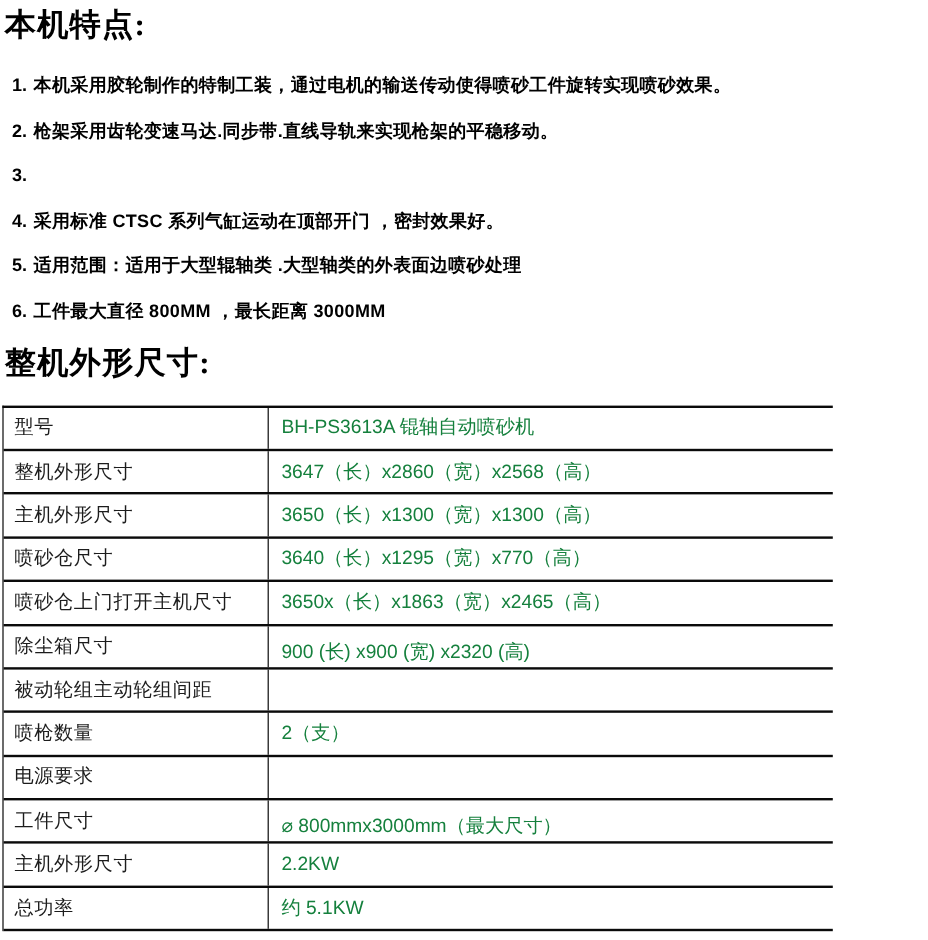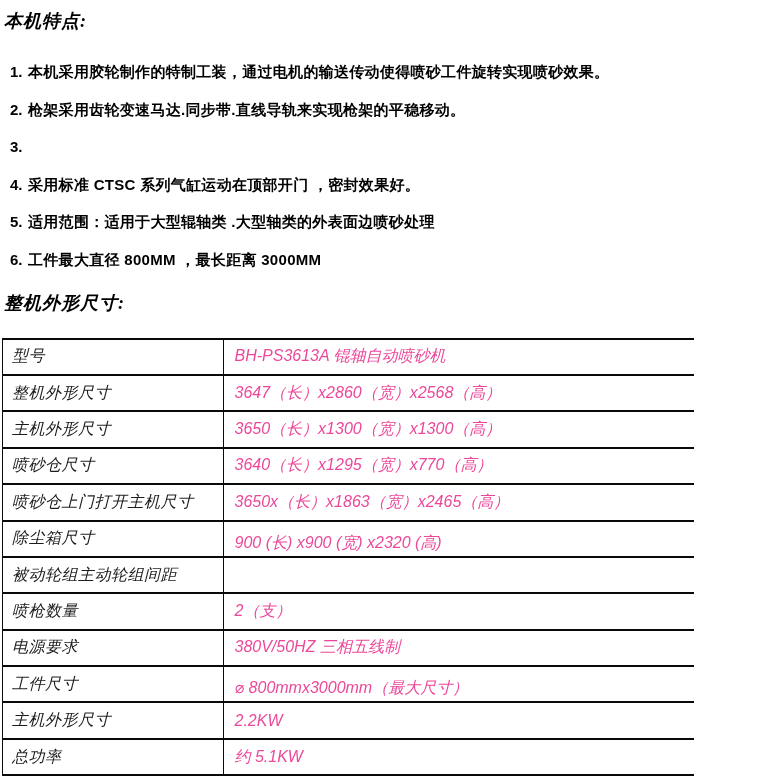--- a/index.html
+++ b/index.html
@@ -9,25 +9,24 @@
     color: #000000;
     font-family: "Liberation Sans", "DejaVu Sans", sans-serif;
     overflow: hidden;
   }
   .doc { padding-top: 6px; }
 
   
   .sec-title {
     font-family: "Liberation Serif", "DejaVu Serif", serif;
     font-weight: bold;
-    font-size: 18px;
+    font-size: 26px;
     line-height: 30px;
     margin-left: 4px;
     letter-spacing: 1px;
-    font-style: italic;
   }
   .sec-title.first { margin-bottom: 26px; }
   .sec-title.second { margin-top: 6px; margin-bottom: 20px; }
 
   
   .features-list { margin: 0; }
   .feature {
     display: flex;
     align-items: flex-start;
     font-weight: bold;
@@ -41,21 +40,20 @@
     padding-left: 10px;
   }
   .feature .txt { letter-spacing: 0.3px; }
 
   
   .params-table {
     margin-left: 2px;
     width: 692px;
     border-top: 2px solid #0a0a0a;
     border-left: 1.5px solid #0a0a0a;
-    font-style: italic;
   }
   .param-row {
     display: flex;
     height: 36.4px;
     border-bottom: 2px solid #0a0a0a;
   }
   .param-label {
     flex: 0 0 220.5px;
     border-right: 1.5px solid #0a0a0a;
     display: flex;
@@ -66,21 +64,21 @@
     letter-spacing: 0.5px;
     color: #1c1c1c;
   }
   .param-value {
     flex: 1;
     display: flex;
     align-items: center;
     padding-left: 11px;
     font-family: "Liberation Sans", "DejaVu Sans", sans-serif;
     font-size: 16px;
-    color: #ec4899;
+    color: #15803d;
     white-space: nowrap;
   }
   .param-value.low {
     align-items: flex-end;
     padding-bottom: 2px;
   }
 </style>
 </head>
 <body>
 
@@ -143,21 +141,20 @@
     </div>
     <div class="param-row">
       <div class="param-label">被动轮组主动轮组间距</div>
     </div>
     <div class="param-row">
       <div class="param-label">喷枪数量</div>
       <div class="param-value">2（支）</div>
     </div>
     <div class="param-row">
       <div class="param-label">电源要求</div>
-      <div class="param-value">380V/50HZ 三相五线制</div>
     </div>
     <div class="param-row">
       <div class="param-label">工件尺寸</div>
       <div class="param-value low">⌀ 800mmx3000mm（最大尺寸）</div>
     </div>
     <div class="param-row">
       <div class="param-label">主机外形尺寸</div>
       <div class="param-value">2.2KW</div>
     </div>
     <div class="param-row">

